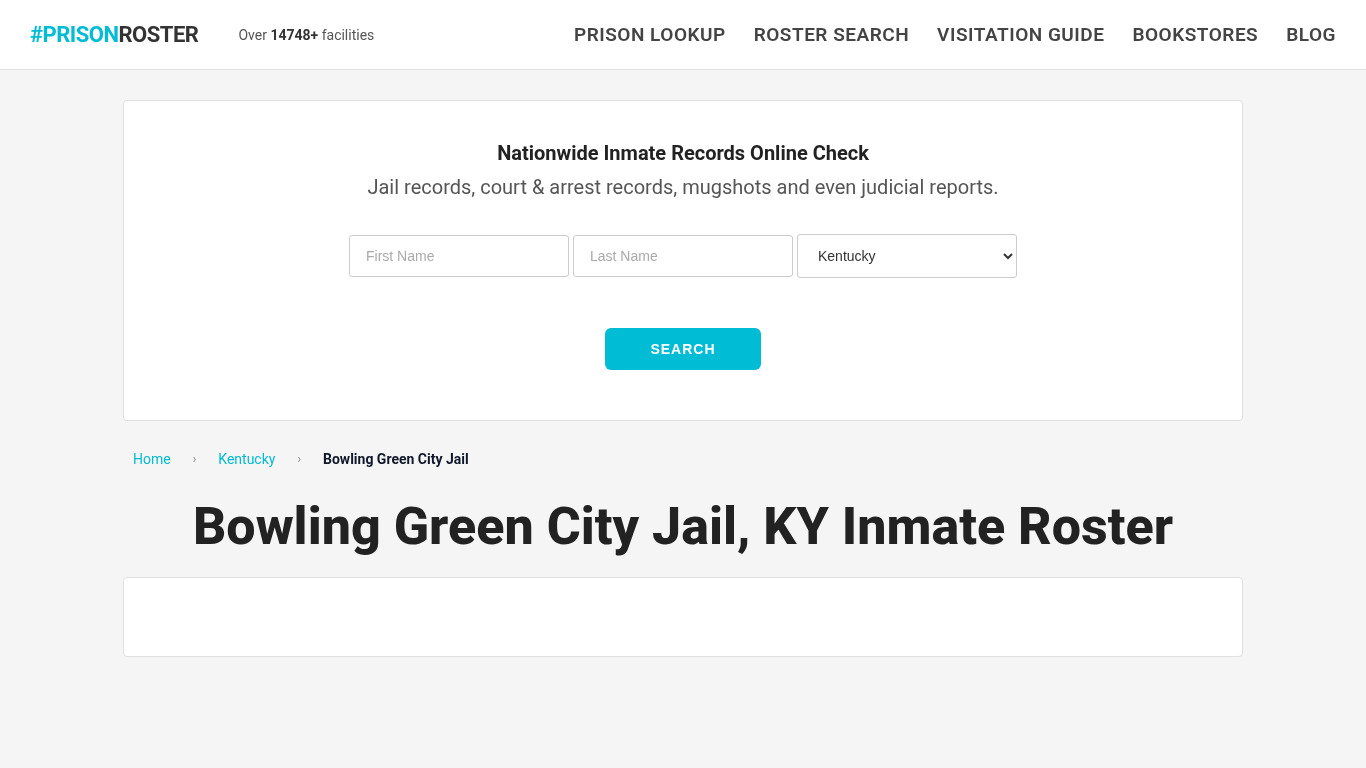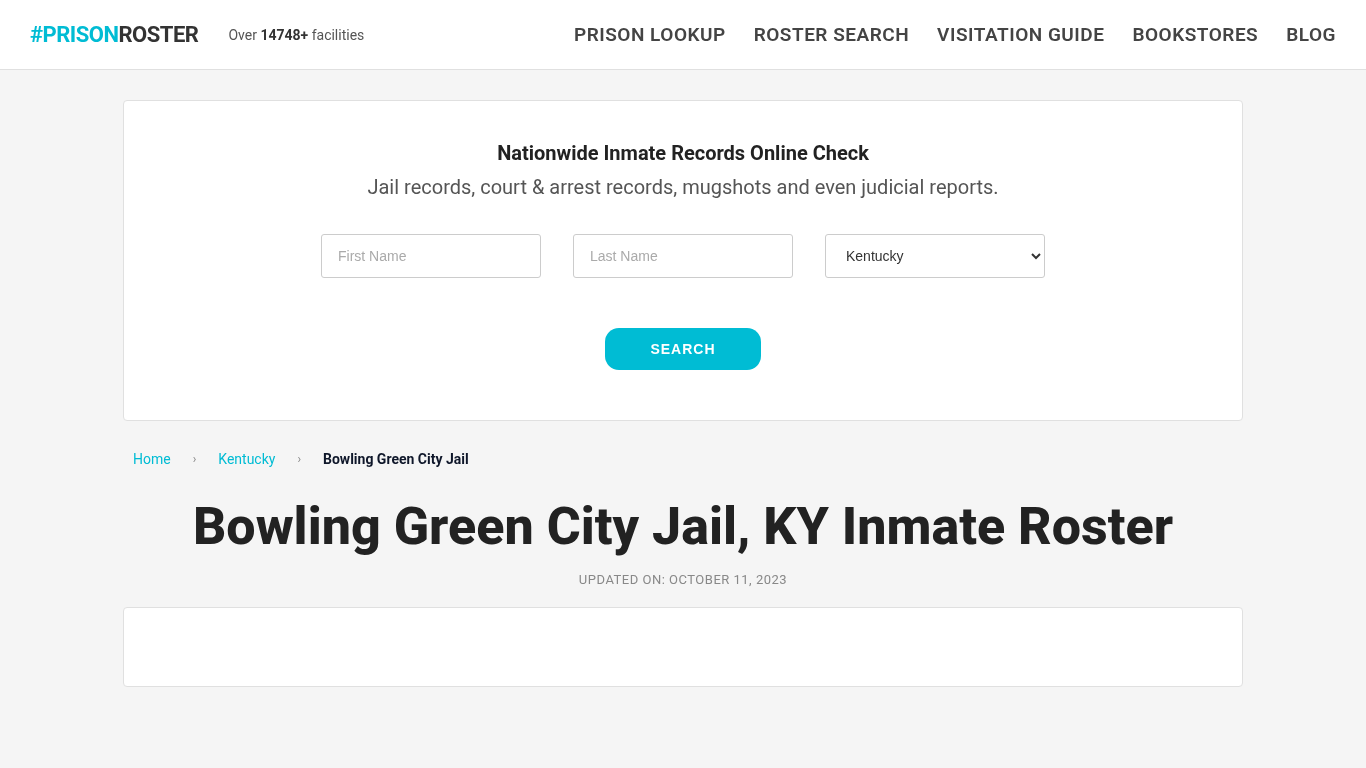--- a/index.html
+++ b/index.html
@@ -44,20 +44,21 @@
     }
 
     .logo-roster {
       color: #333;
     }
 
     .header-facilities {
       font-size: 14px;
       color: #555;
       flex-shrink: 0;
+      margin-left: 10px;
     }
 
     .header-facilities strong {
       font-weight: 700;
       color: #333;
     }
 
     nav {
       display: flex;
       align-items: center;
@@ -130,34 +131,35 @@
       background: #fff;
       appearance: auto;
       outline: none;
       cursor: pointer;
     }
 
     .search-btn {
       background: #00bcd4;
       color: #fff;
       border: none;
-      border-radius: 14px;
+      border-radius: 6px;
       padding: 13px 45px;
       font-size: 14px;
       font-weight: 700;
       letter-spacing: 1px;
       cursor: pointer;
       margin-top: 20px;
     }
 
     .search-row {
       display: flex;
-      gap: 32px;
+      gap: 4px;
       justify-content: center;
       width: 100%;
+      align-items: center;
     }
 
     .search-row-2 {
       width: 100%;
       display: flex;
       justify-content: center;
       margin-top: 10px;
     }
 
     
@@ -320,19 +322,18 @@
   <nav class="breadcrumb" aria-label="breadcrumb">
     <a class="breadcrumb-link" href="#">Home</a>
     <span class="breadcrumb-sep">›</span>
     <a class="breadcrumb-link" href="#">Kentucky</a>
     <span class="breadcrumb-sep">›</span>
     <span class="breadcrumb-current">Bowling Green City Jail</span>
   </nav>
 
   <div class="page-title-section">
     <h1 class="page-title">Bowling Green City Jail, KY Inmate Roster</h1>
-    <div class="page-updated">UPDATED ON: OCTOBER 11, 2023</div>
   </div>
 
   <div class="content-card">
   </div>
 
 </div>
 
 </body></html>

